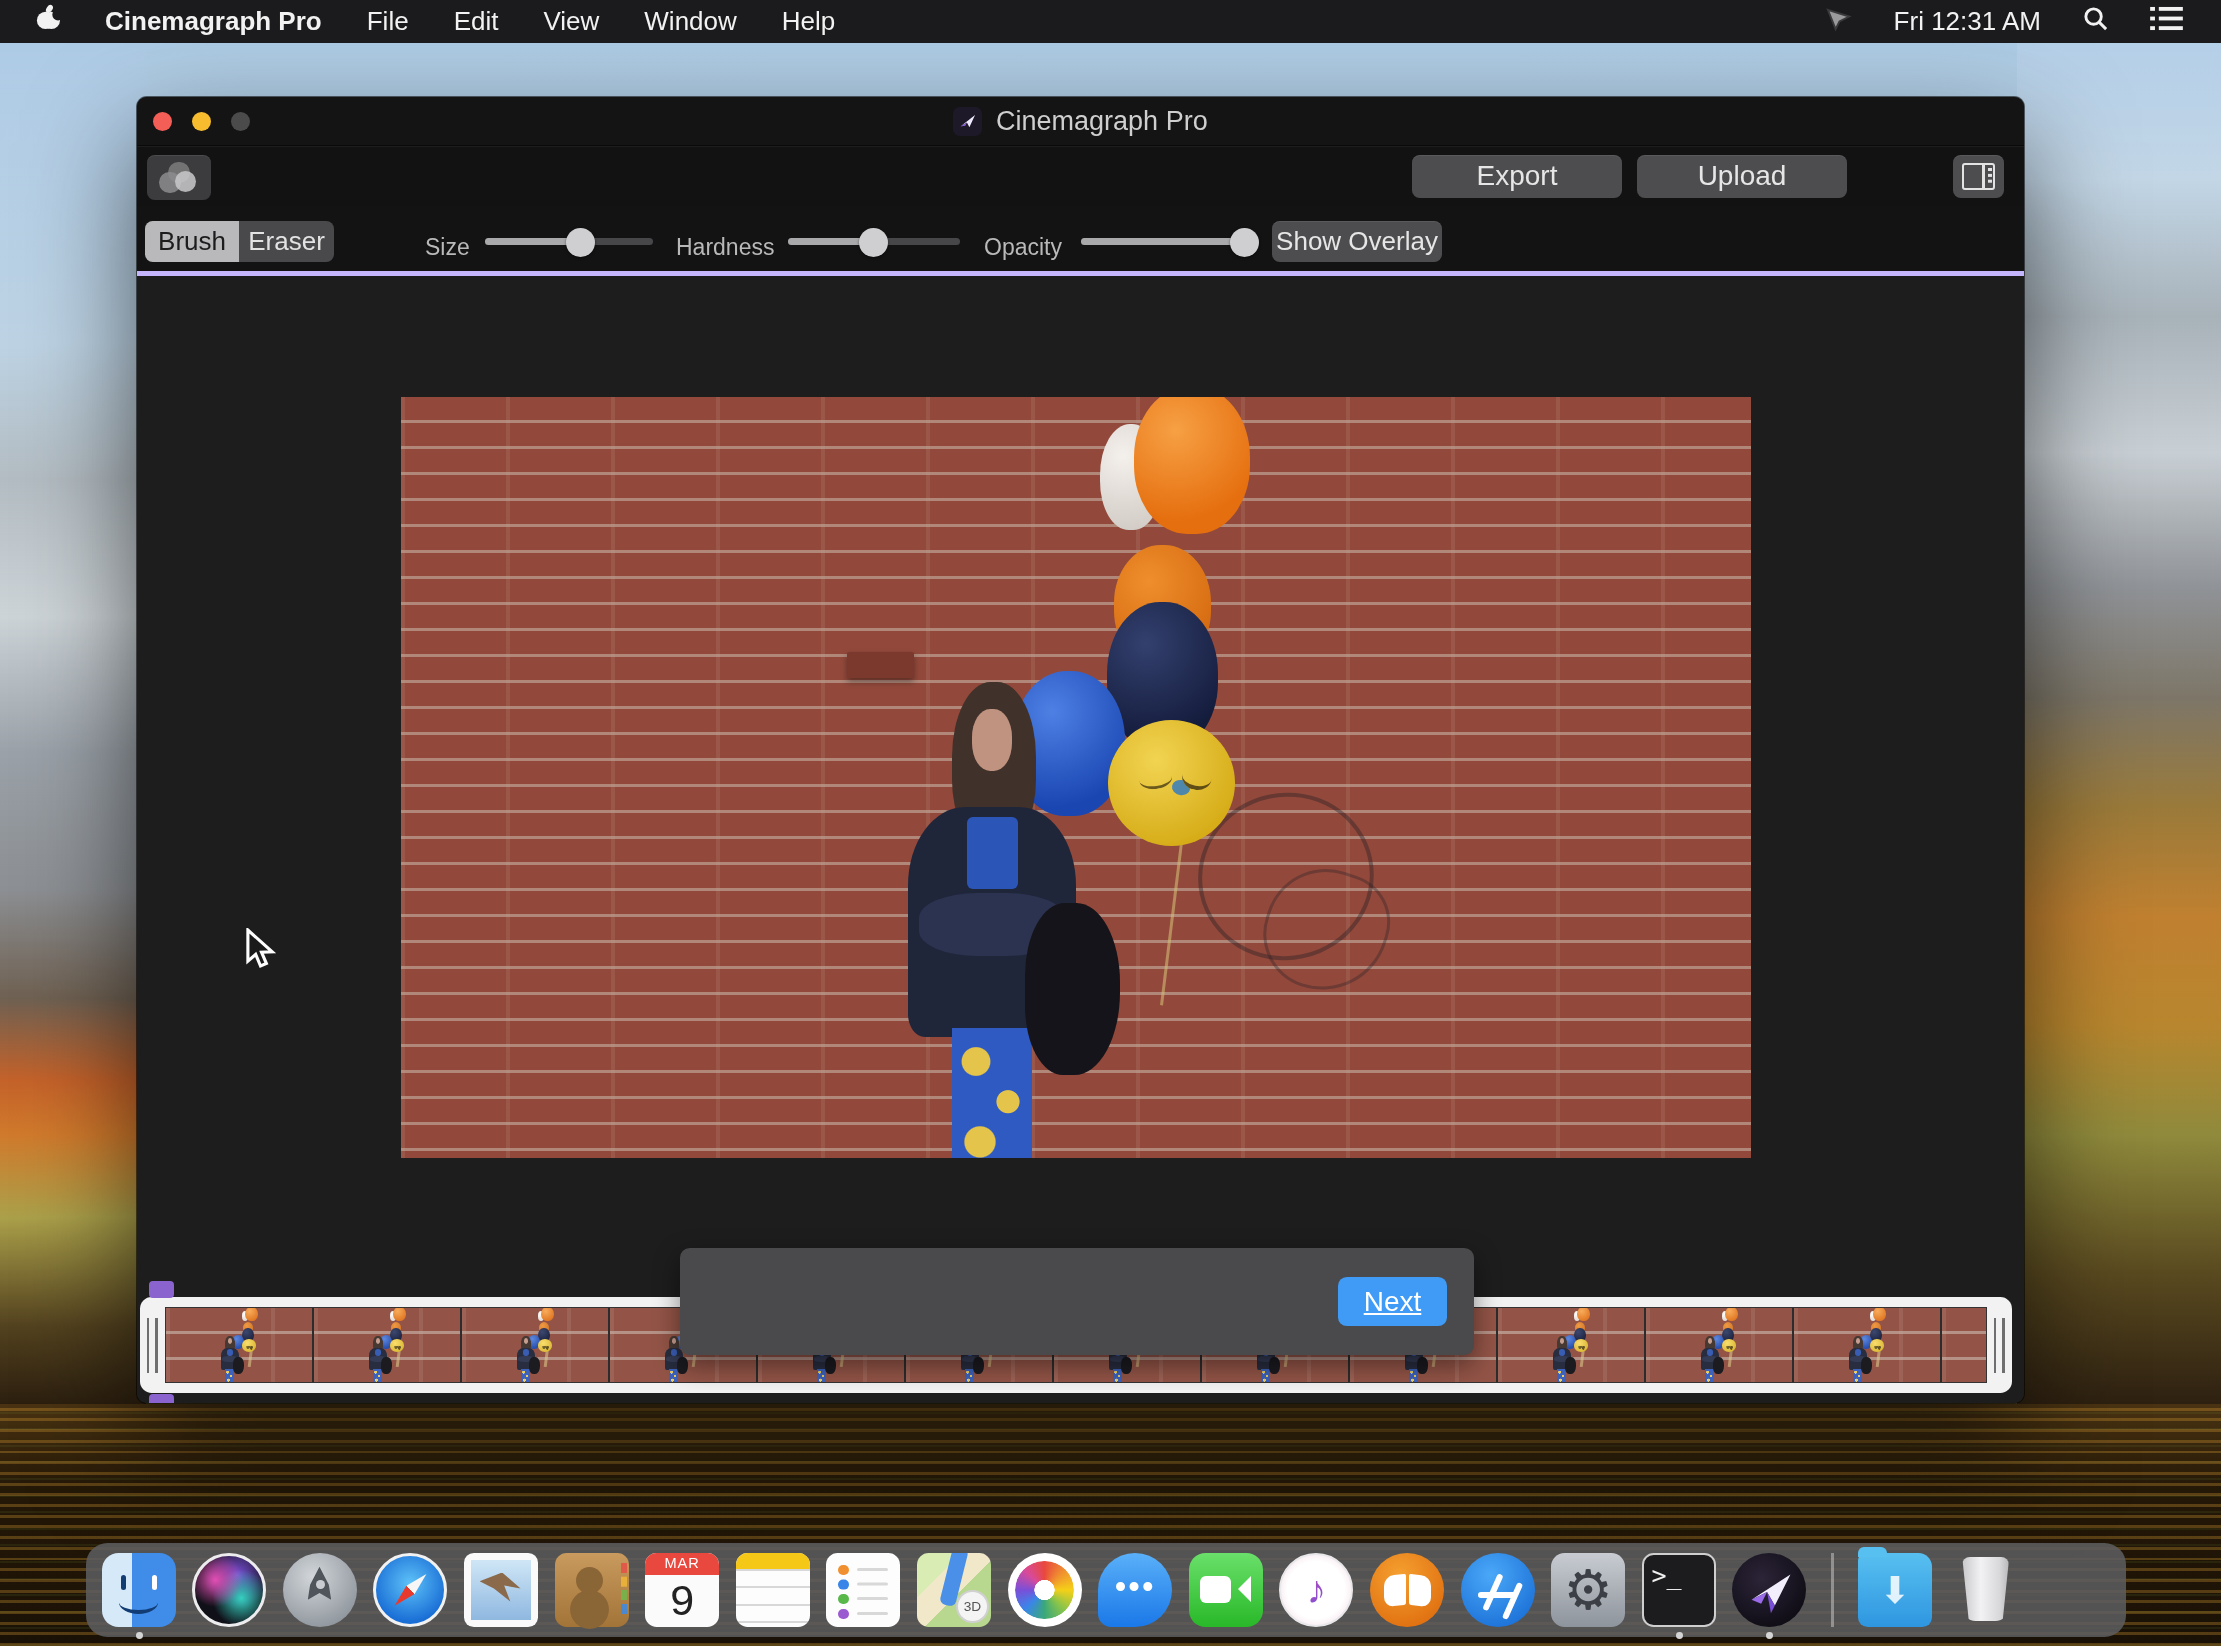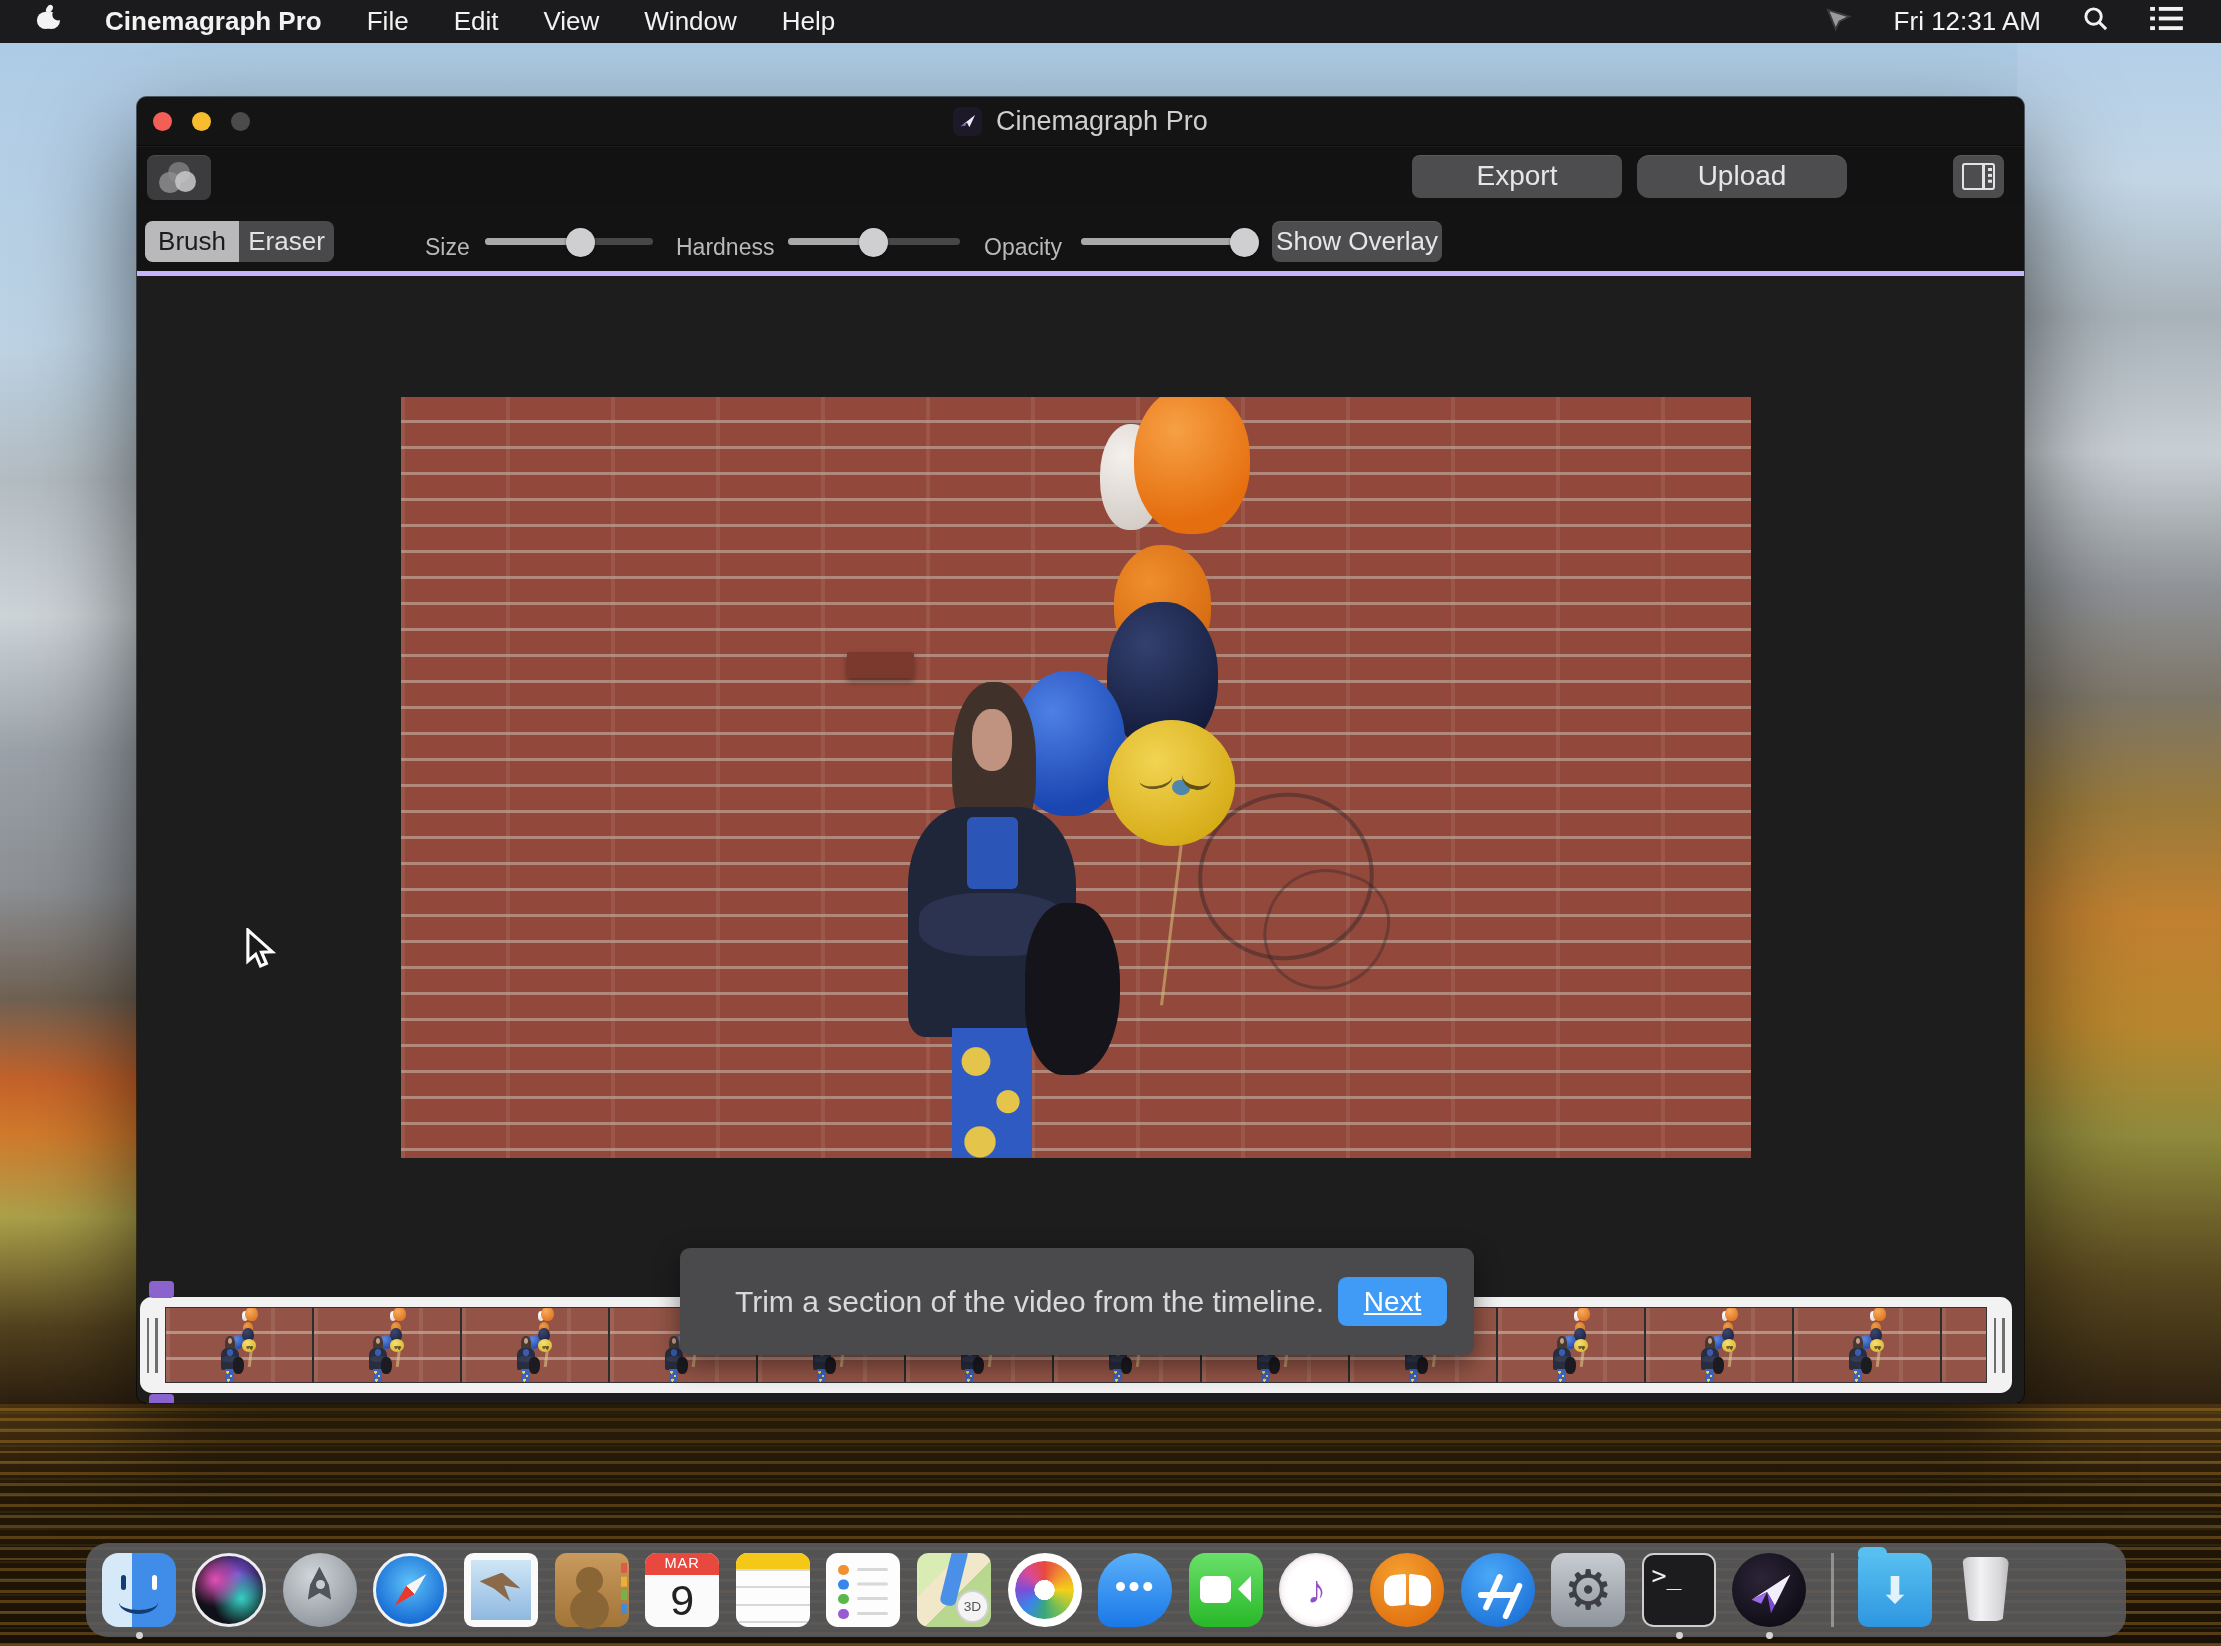--- a/index.html
+++ b/index.html
@@ -44,21 +44,21 @@
   .wintitle { display:flex; align-items:center; gap:13.7px; color:#cfcfcf; font-size:27px; }
   .app-badge { width:29px; height:29px; border-radius:6.8px; background:#1e1928;
     display:flex; align-items:center; justify-content:center; }
 
   .toolbar { position:absolute; left:0; top:50px; right:0; height:59px; background:#121213; }
   .btn { position:absolute; height:43px; background:#4d4d4f; border-radius:7.8px; color:#e6e6e6;
     font-size:28px; display:flex; align-items:center; justify-content:center;
     box-shadow:inset 0 1px 0 rgba(255,255,255,.08); }
   .btn-filters { left:9.8px; top:7.8px; width:64px; height:45px; background:#3c3c3e; }
   .btn-export { left:1275px; top:7.8px; width:210px; }
-  .btn-upload { left:1500px; top:7.8px; width:210px;border-radius:12px; }
+  .btn-upload { left:1500px; top:7.8px; width:210px; }
   .btn-sidebar { left:1816px; top:7.8px; width:51px; }
   .filters-glyph { position:relative; width:39px; height:31px; }
   .filters-glyph i { position:absolute; width:21.5px; height:21.5px; border-radius:50%; background:#9a9a9c; opacity:.85; }
   .filters-glyph i:nth-child(1){ left:8.8px; top:0; background:#7c7c7e; }
   .filters-glyph i:nth-child(2){ left:0;  top:9.8px; background:#8c8c8e; }
   .filters-glyph i:nth-child(3){ left:15.6px; top:8.8px; background:#c9c9cb; }
   .sidebar-glyph { width:33px; height:27px; border:2.9px solid #e3e3e3; border-radius:2.9px; position:relative; }
   .sidebar-glyph::before { content:""; position:absolute; right:7.8px; top:0; bottom:0; width:2.9px; background:#e3e3e3; }
   .sidebar-glyph::after { content:""; position:absolute; right:1px; top:2.9px; width:3.9px; height:2.9px; background:#e3e3e3;
     box-shadow:0 5.9px 0 #e3e3e3, 0 11.7px 0 #e3e3e3; }
@@ -633,21 +633,20 @@
             </div>
           </div>
           </div>
         <div class="grip">
             <i></i>
             <i></i>
           </div>
       </div>
 
       <div class="tooltip" style="top:971px">
-        <span class="txt">Trim a section of the video from the timeline.</span>
         <span class="btn-next">Next</span>
       </div>
     </div>
   </div>
 
   <div class="dock">
     <div class="di">
         <span class="ic ic-finder"></span>
         <span class="dot"></span>
       </div>

